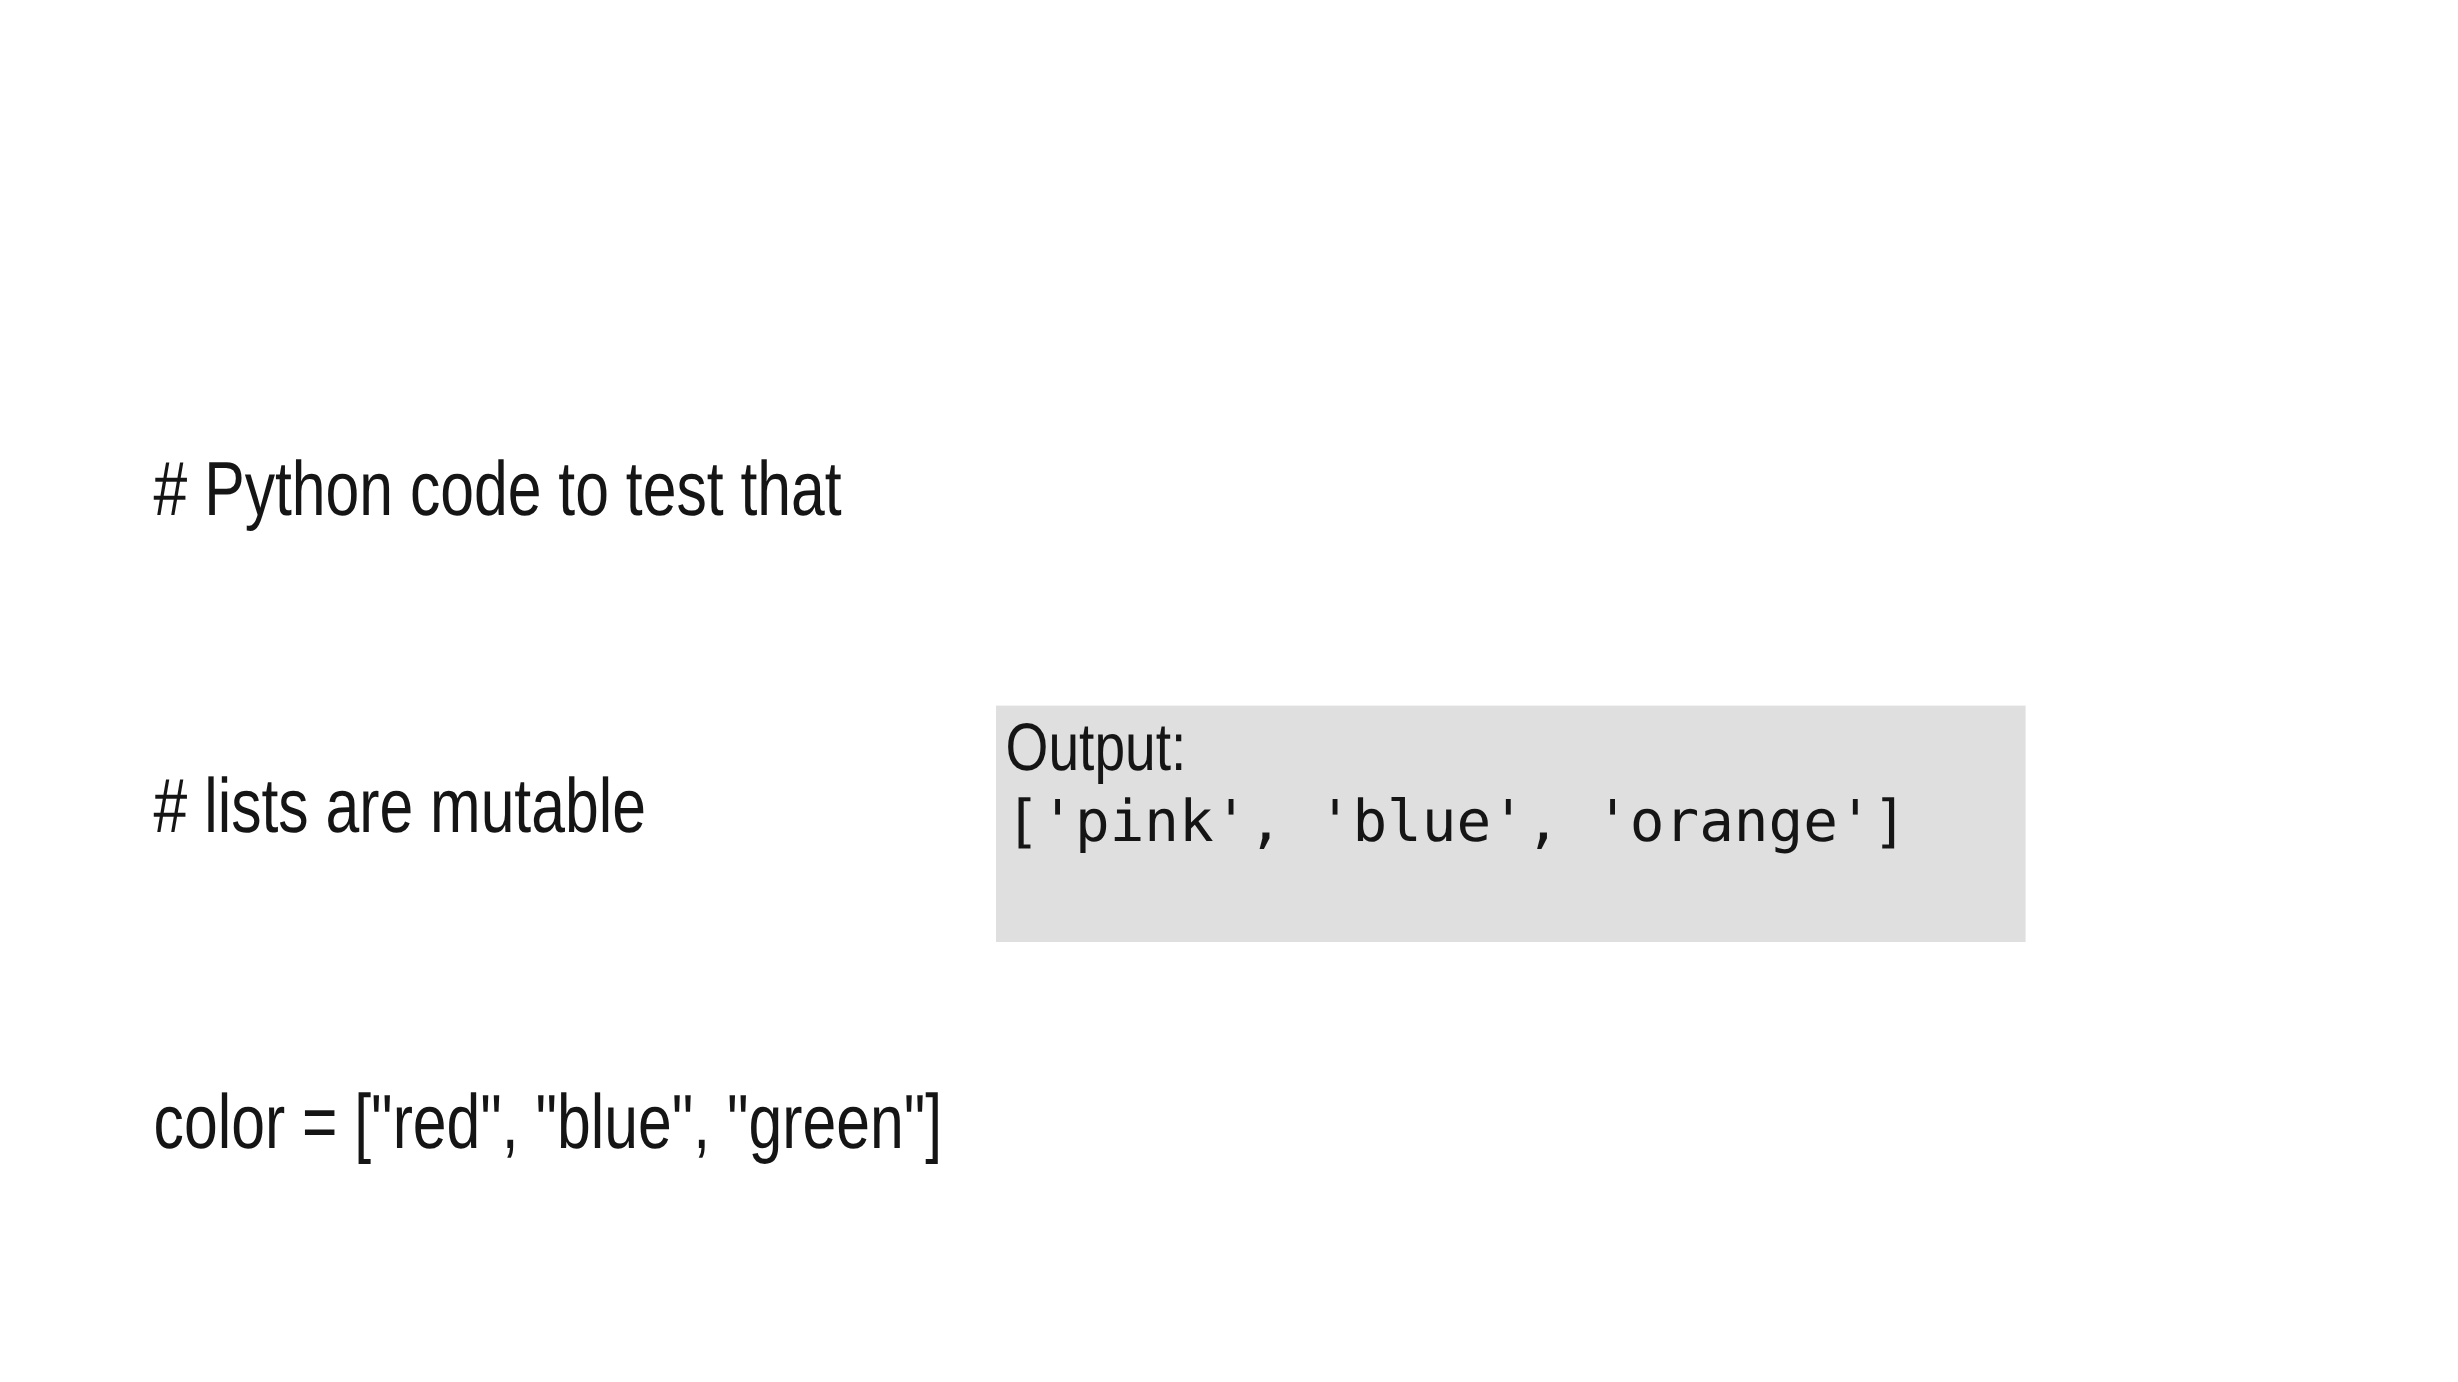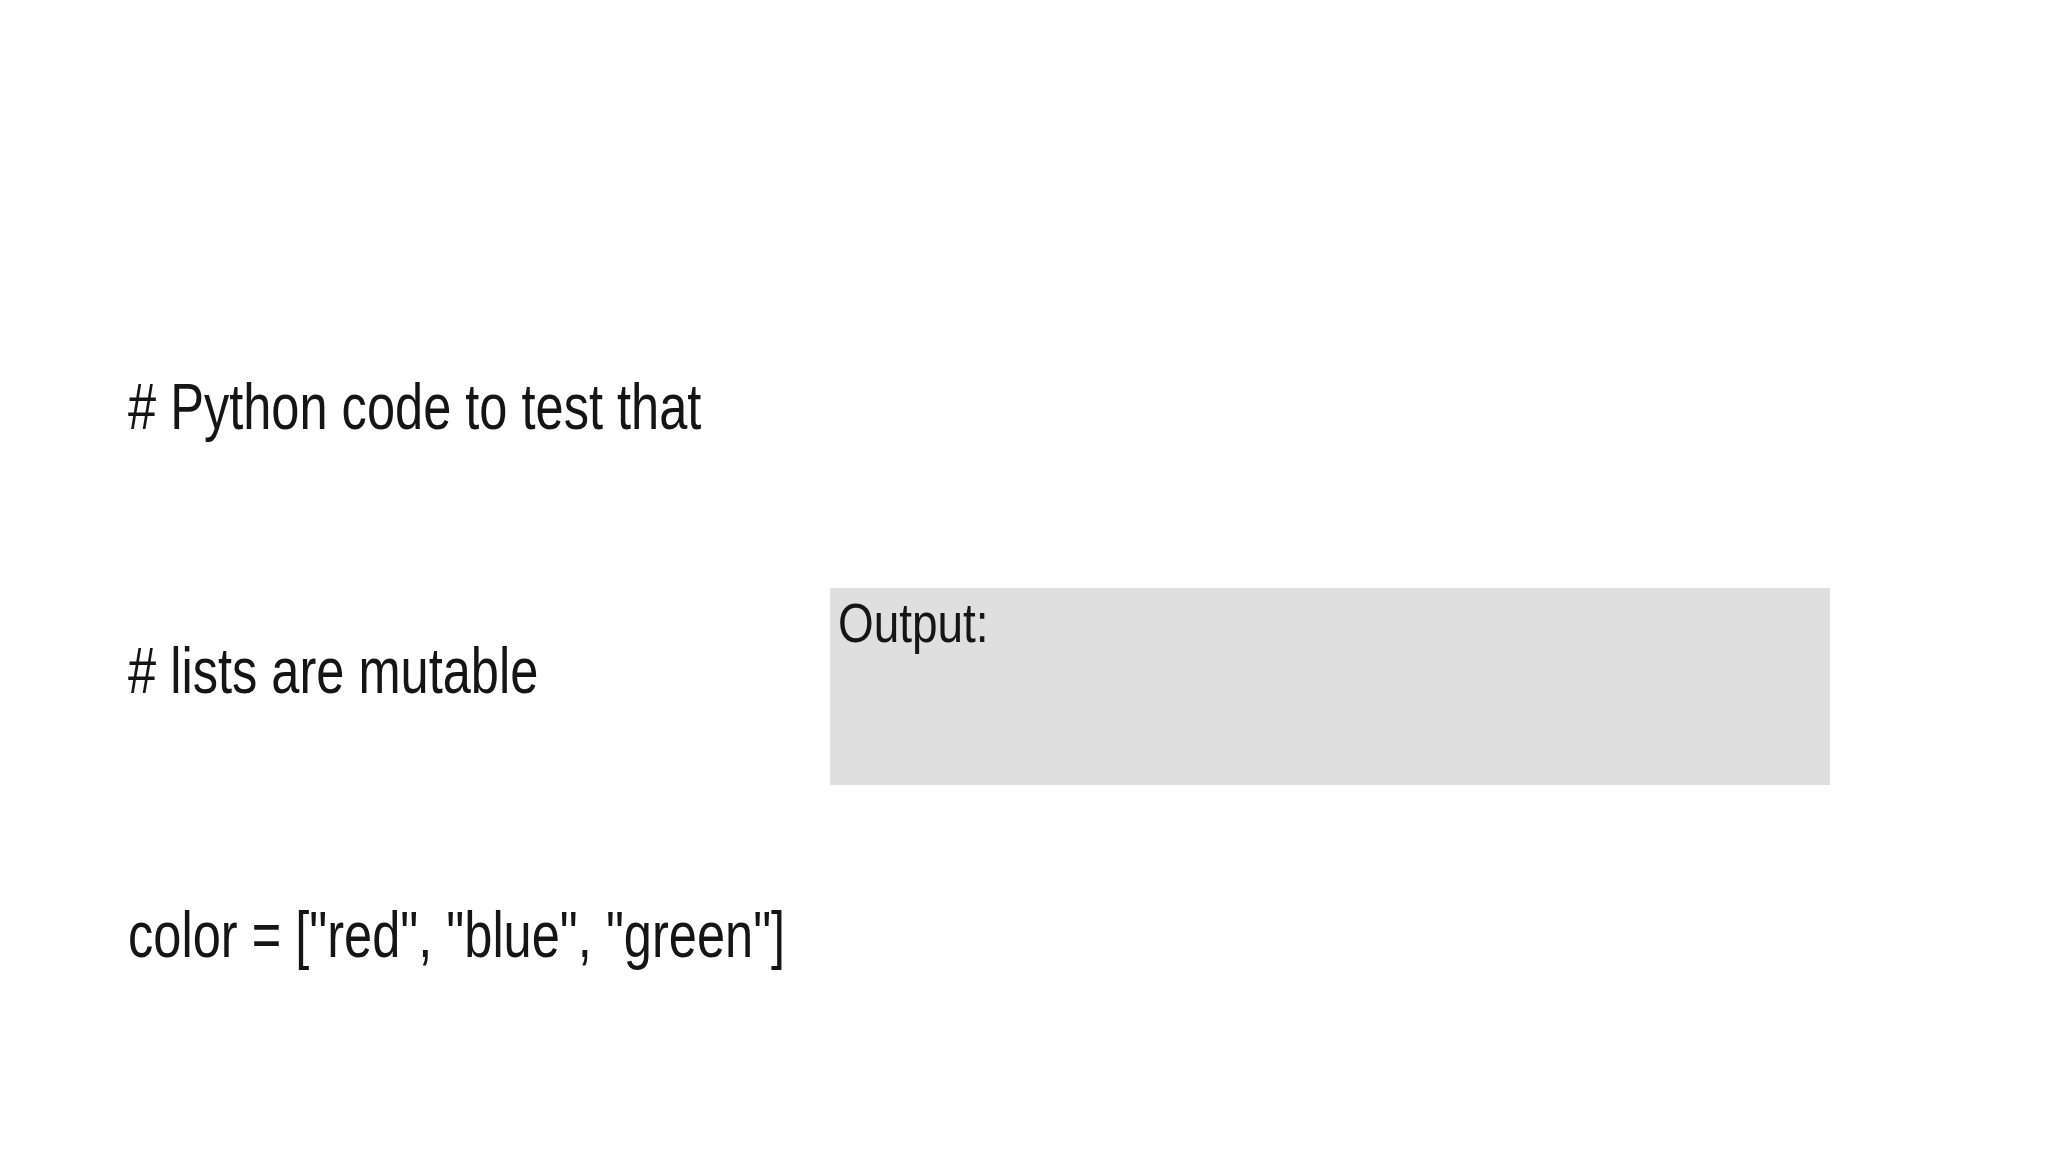--- a/index.html
+++ b/index.html
@@ -31,21 +31,21 @@
   }
   .code-line {
     min-height: 88px;
     white-space: pre;
   }
   
   .output-panel {
     position: absolute;
     left: 830px;
     top: 564px;
-    width: 1000px;
+    width: 858px;
     height: 197px;
     background: #dfdfdf;
     box-sizing: border-box;
     padding: 4px 0 0 8px;
   }
   .output-label {
     display: inline-block;
     font-family: "Liberation Sans", sans-serif;
     font-size: 56px;
     line-height: 62px;
@@ -73,15 +73,16 @@
     
     
     
     
   </div>
 
   <div class="output-panel">
     <div>
       <span class="output-label">Output:</span>
     </div>
+    <div class="output-line">['pink', 'blue', 'orange']</div>
   </div>
 
 </div>
 
 </body></html>

